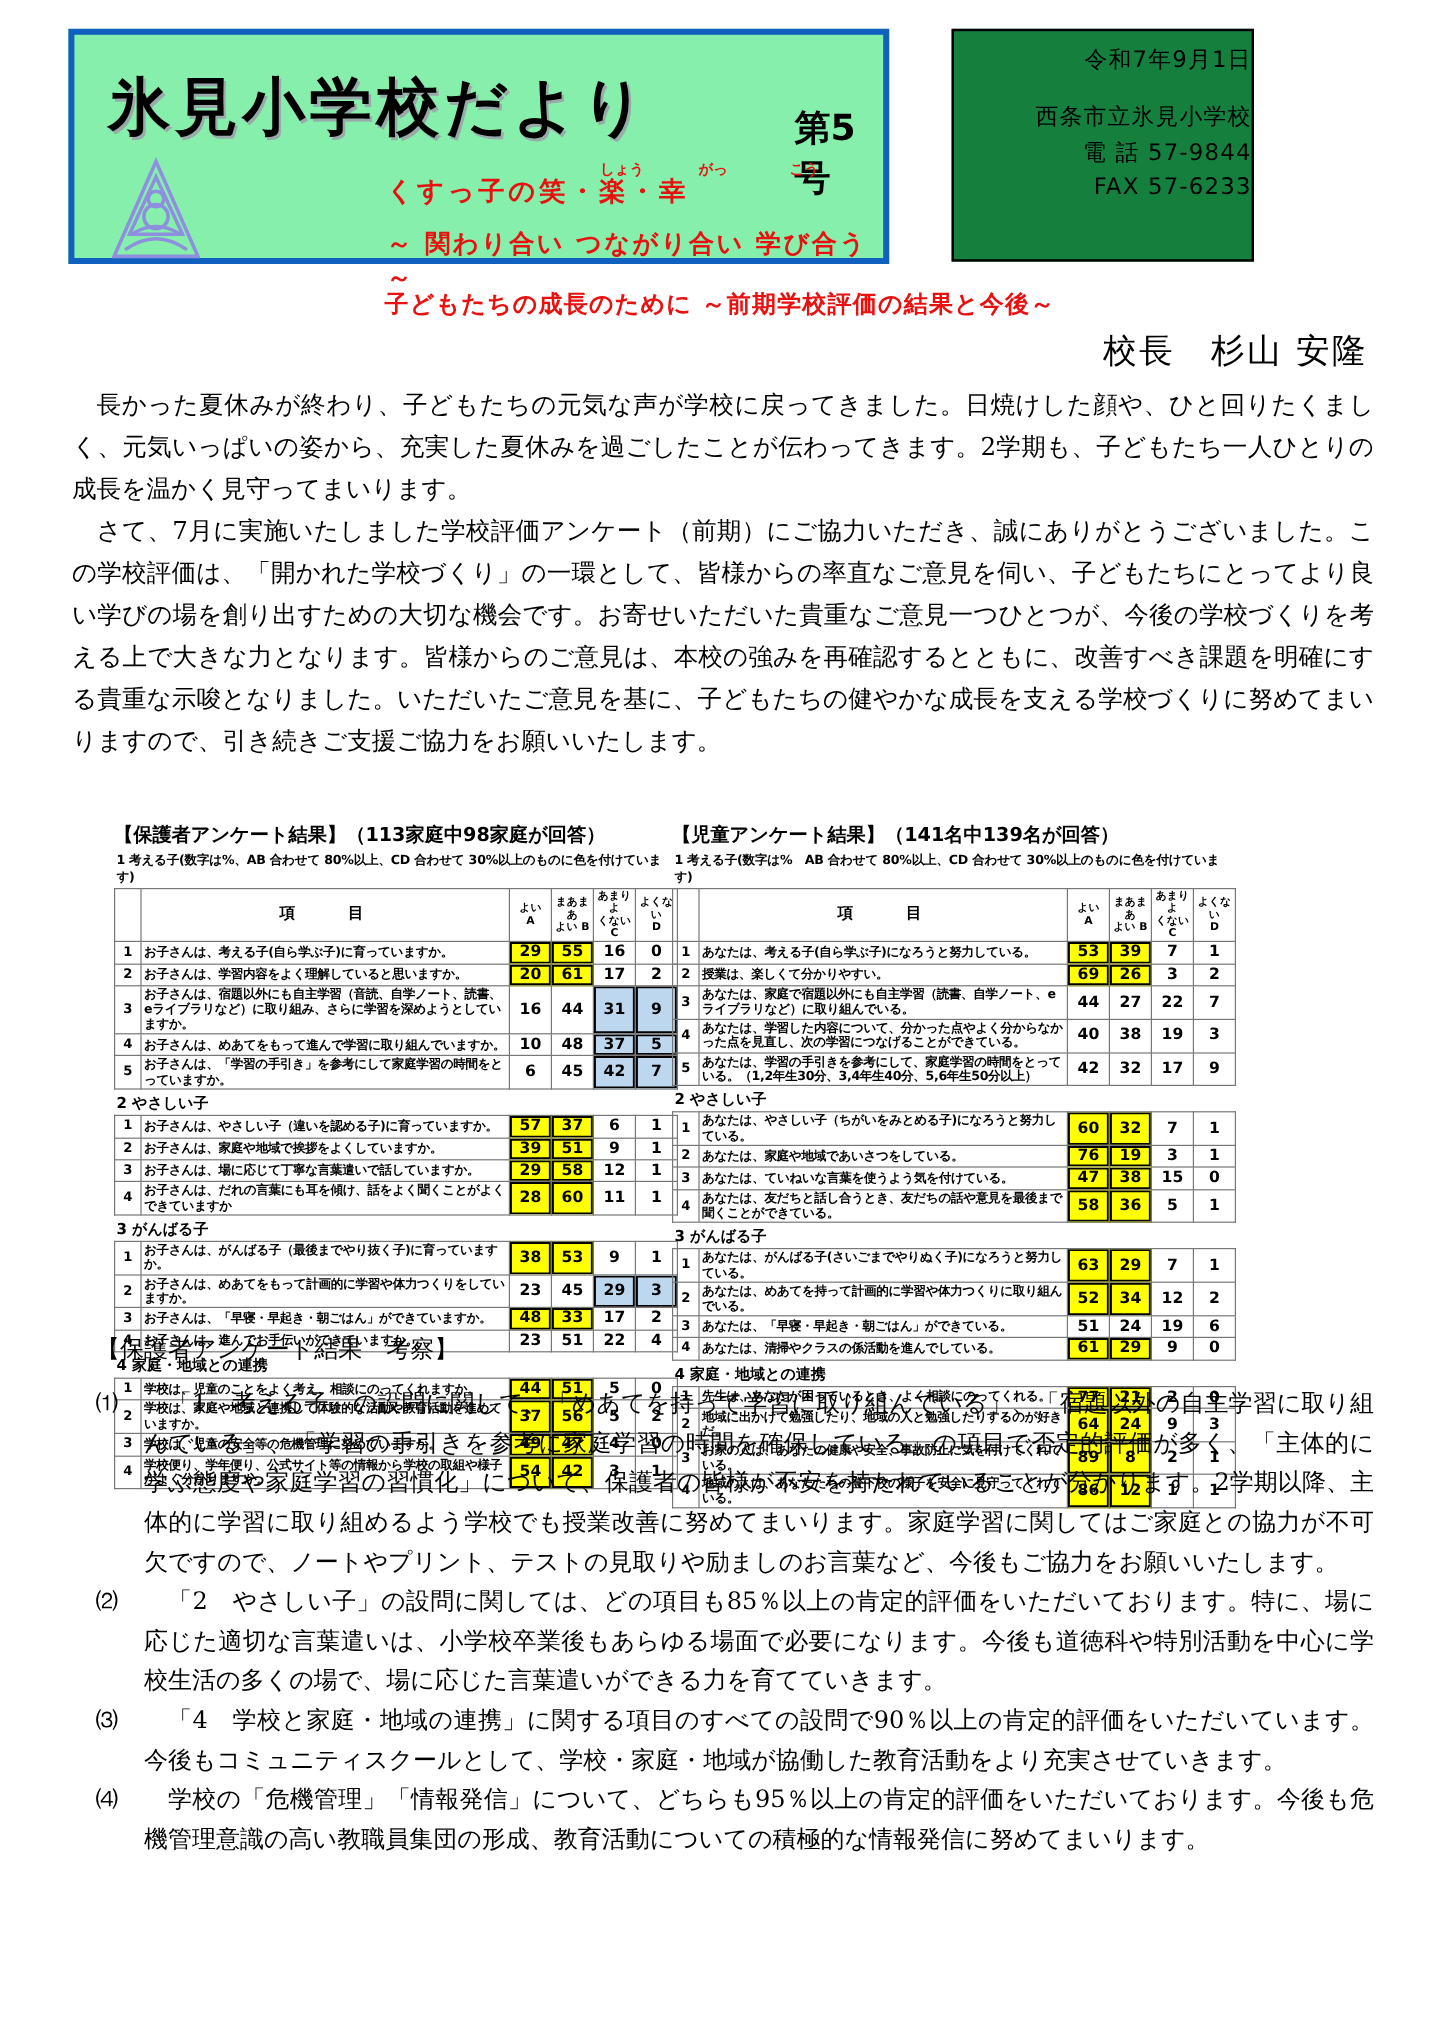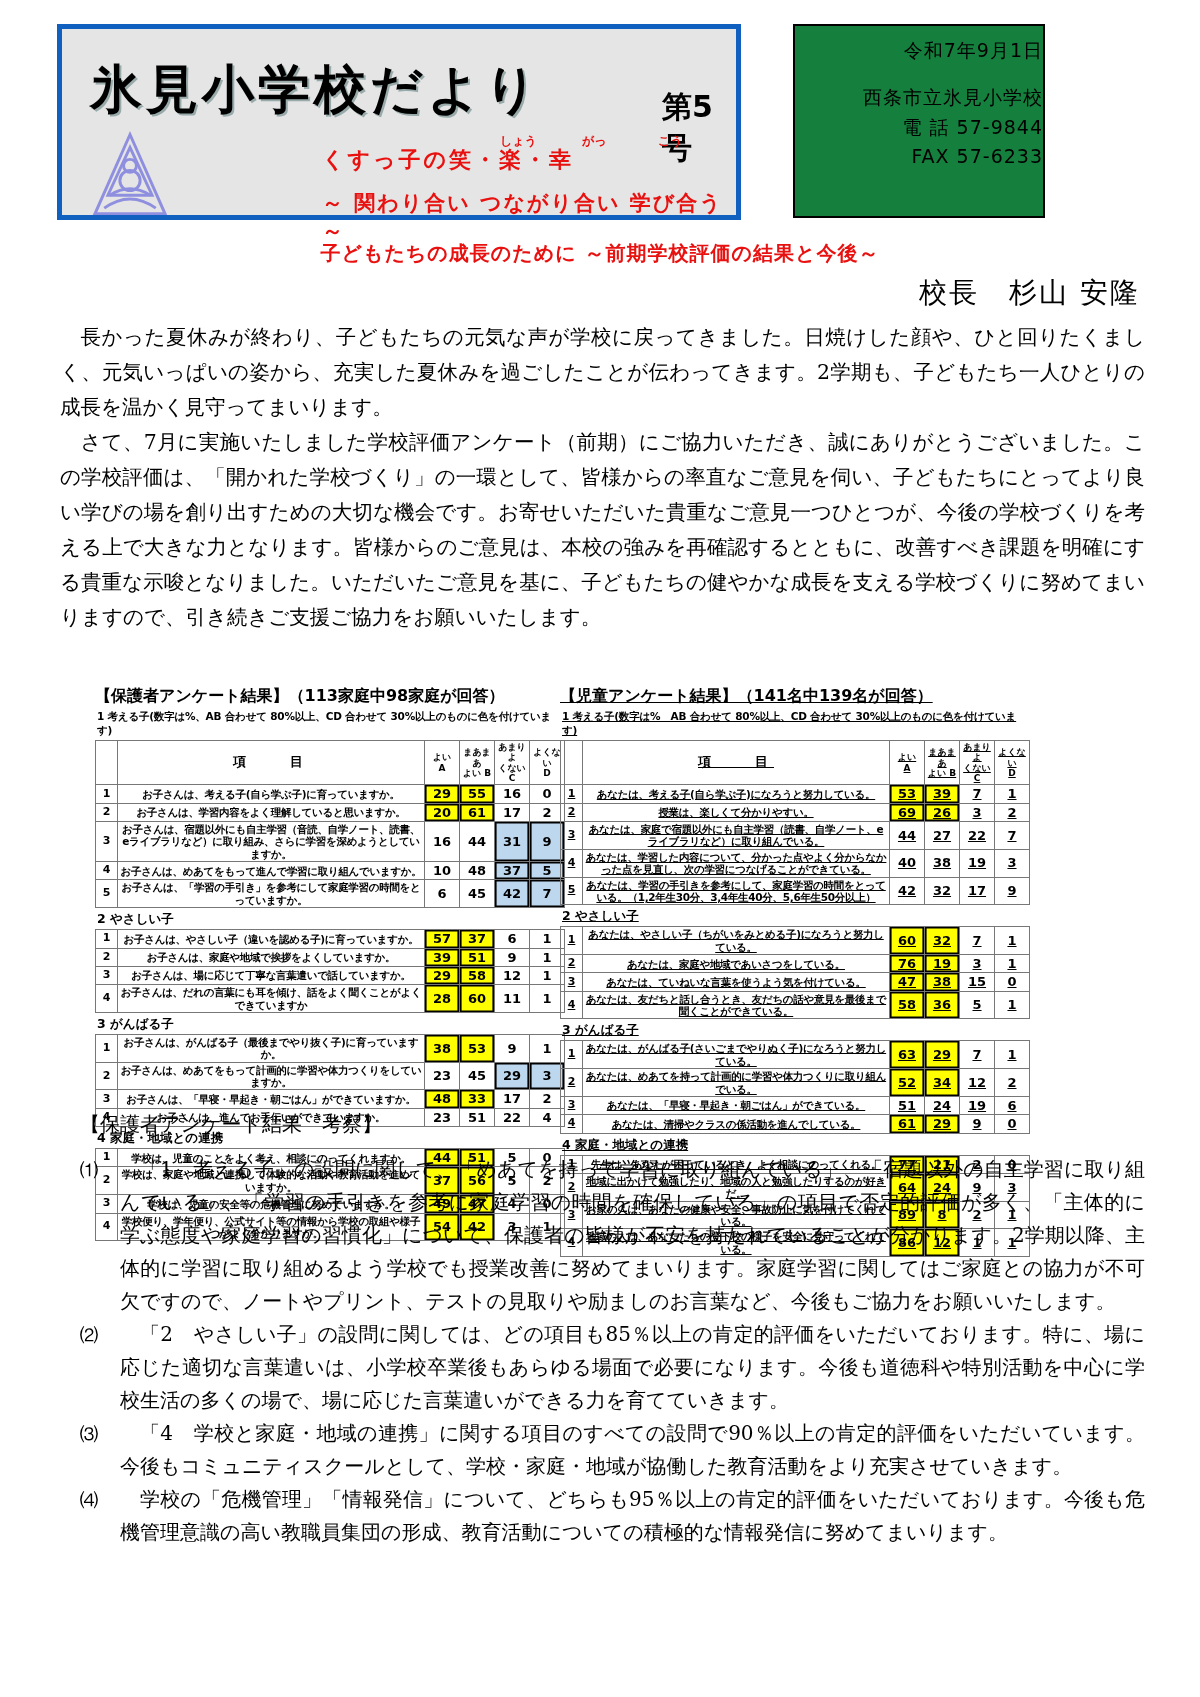--- a/index.html
+++ b/index.html
@@ -6,21 +6,21 @@
   body{
     width:1200px;height:1697px;position:relative;
     font-family:"DejaVu Sans","Liberation Sans",sans-serif;
     color:#000;-webkit-font-smoothing:none;
   }
   .page{position:relative;width:1200px;height:1697px;overflow:hidden;}
 
   
   .masthead{
     position:absolute;left:57px;top:24px;width:684px;height:196px;
-    background:#e5e5e5;border:5px solid #1060c0;box-sizing:border-box;
+    background:#86efac;border:5px solid #1060c0;box-sizing:border-box;
   }
   .mast-title{
     position:absolute;left:28px;top:26px;
     font-family:"DejaVu Sans","Liberation Sans",sans-serif;
     font-weight:700;font-size:52px;letter-spacing:4px;color:#000;
     text-shadow:2px 2px 0 #9aa;
   }
   .mast-no{
     position:absolute;left:600px;top:58px;font-size:30px;font-weight:700;color:#000;
   }
@@ -56,36 +56,36 @@
   .body-text{
     position:absolute;left:60px;top:320px;width:1085px;
     font-family:"DejaVu Serif","Liberation Serif",serif;
     font-size:20.5px;line-height:35px;text-align:justify;
   }
   .body-text p{margin:0;text-indent:1em;}
 
   
   .tbl-wrap{position:absolute;top:686px;}
   .tbl-left{left:80px;width:470px;margin-left:15px;}
-  .tbl-right{left:560px;width:470px;text-decoration:underline;}
+  .tbl-right{left:560px;width:470px;}
   .tbl-heading{
     font-size:16px;font-weight:700;margin-bottom:3px;letter-spacing:0px;
   }
   .sec-label{font-size:12.5px;font-weight:700;margin:3px 0 1px 2px;}
   .note-line{font-size:10.5px;font-weight:700;margin:1px 0 2px 2px;letter-spacing:-0.2px;}
   table.survey{
     border-collapse:collapse;width:100%;table-layout:fixed;
     font-size:10.5px;
   }
   table.survey td,table.survey th{
     border:1px solid #777;padding:1px 2px;vertical-align:middle;
     line-height:1.18;
   }
   table.survey .c-no{width:17px;text-align:center;font-weight:700;font-size:11px;}
-  table.survey .c-item{text-align:center;font-weight:700;letter-spacing:-0.3px;}
+  table.survey .c-item{text-align:left;font-weight:700;letter-spacing:-0.3px;}
   table.survey .c-val{width:30px;text-align:center;font-weight:700;font-size:13px;}
   table.survey thead td{text-align:center;font-weight:700;font-size:9px;line-height:1.15;}
   table.survey thead td.c-item{text-align:center;font-size:13px;letter-spacing:6px;}
   .hl-yellow{background:#ffff00;}
   .hl-blue{background:#bdd7ee;}
   .bx{box-shadow:inset 0 0 0 1.6px #000;}
 
   
   .analysis{
     position:absolute;left:80px;top:1108px;width:1065px;

